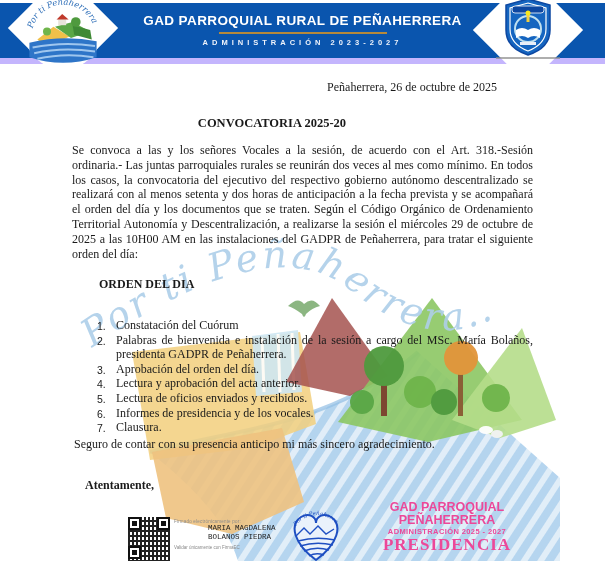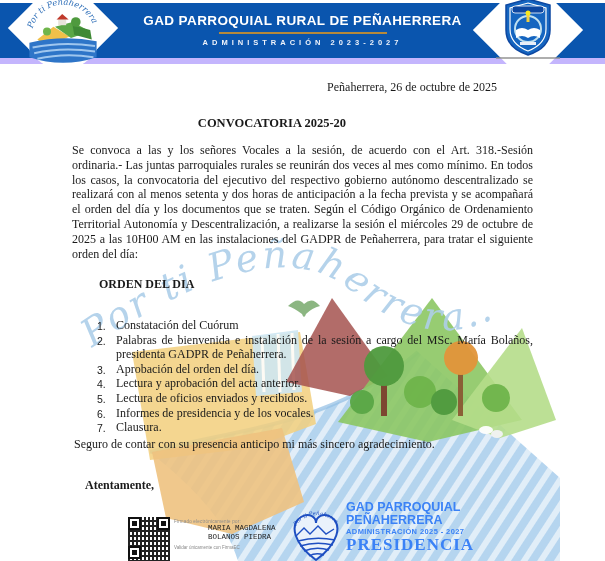--- a/index.html
+++ b/index.html
@@ -45,21 +45,21 @@
   .finder{position:absolute;width:9px;height:9px;border:2px solid #111;background:#fff;}
   .finder::after{content:"";position:absolute;left:2px;top:2px;width:5px;height:5px;background:#111;}
   .f-tl{left:0;top:0}.f-tr{right:0;top:0}.f-bl{left:0;bottom:8px}
   .sig-text{margin-left:4px;padding-top:2px;}
   .sig-small{font-size:4.5px;color:#8a8a8a;font-family:"Liberation Sans",sans-serif;letter-spacing:.2px;}
   .sig-name{font-family:"Liberation Mono",monospace;font-weight:normal;font-size:7.5px;color:#222;
           line-height:8.5px;padding-left:34px;}
   .sig-small2{margin-top:4px;font-size:4.5px;color:#8a8a8a;font-family:"Liberation Sans",sans-serif;}
   
   .footer-emblem{position:absolute;left:286px;top:506px;width:60px;height:58px;z-index:2;}
-  .footer-text{position:absolute;left:346px;top:501px;width:180px;color:#3b82f6;
+  .footer-text{position:absolute;left:357px;top:501px;width:180px;text-align:center;color:#ec4899;
           font-family:"Liberation Sans",sans-serif;z-index:2;}
   .ft1{font-weight:bold;font-size:12.5px;line-height:13px;}
   .ft2{font-weight:bold;font-size:12.5px;line-height:13px;}
   .ft3{font-weight:bold;font-size:7.5px;letter-spacing:.4px;line-height:9px;}
   .ft4{font-family:"Liberation Serif",serif;font-weight:bold;font-size:17px;letter-spacing:1px;
           line-height:18px;}
 </style>
 </head>
 <body>
 

